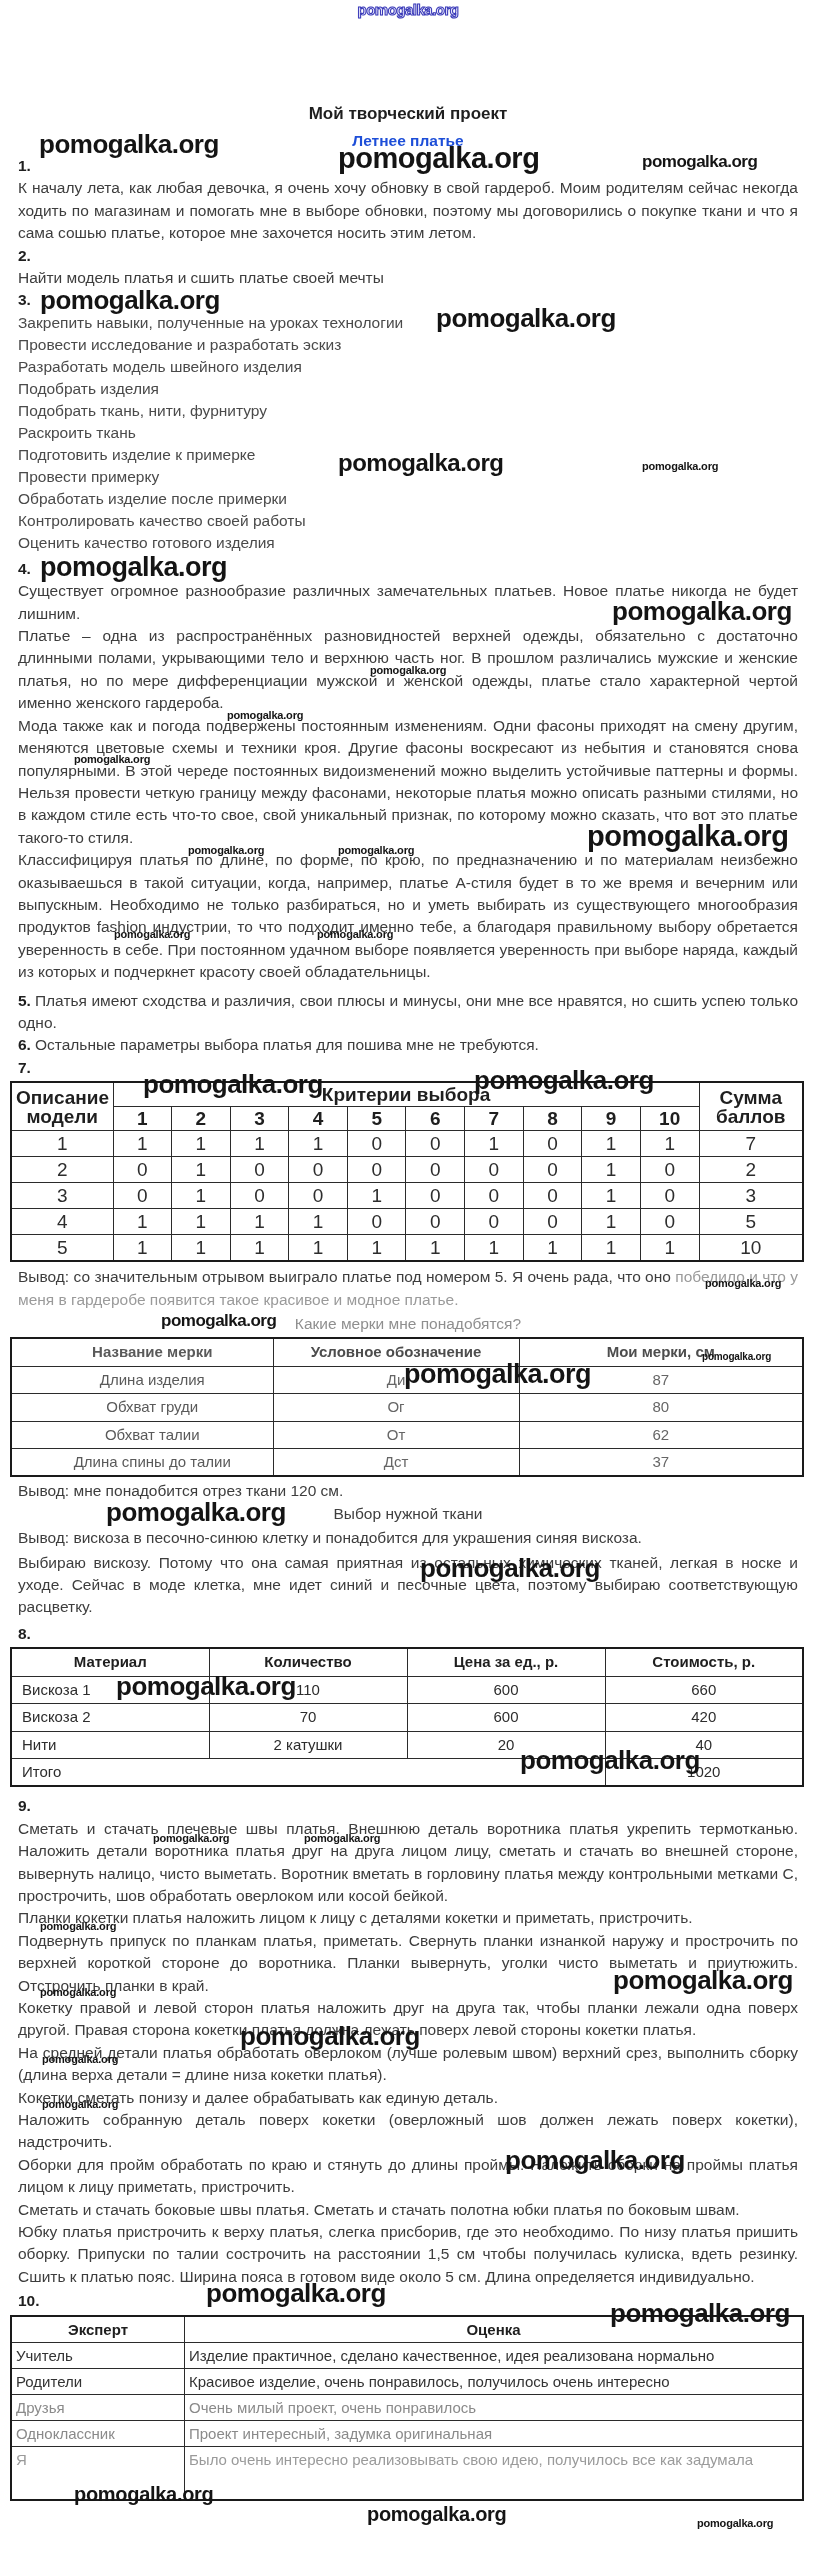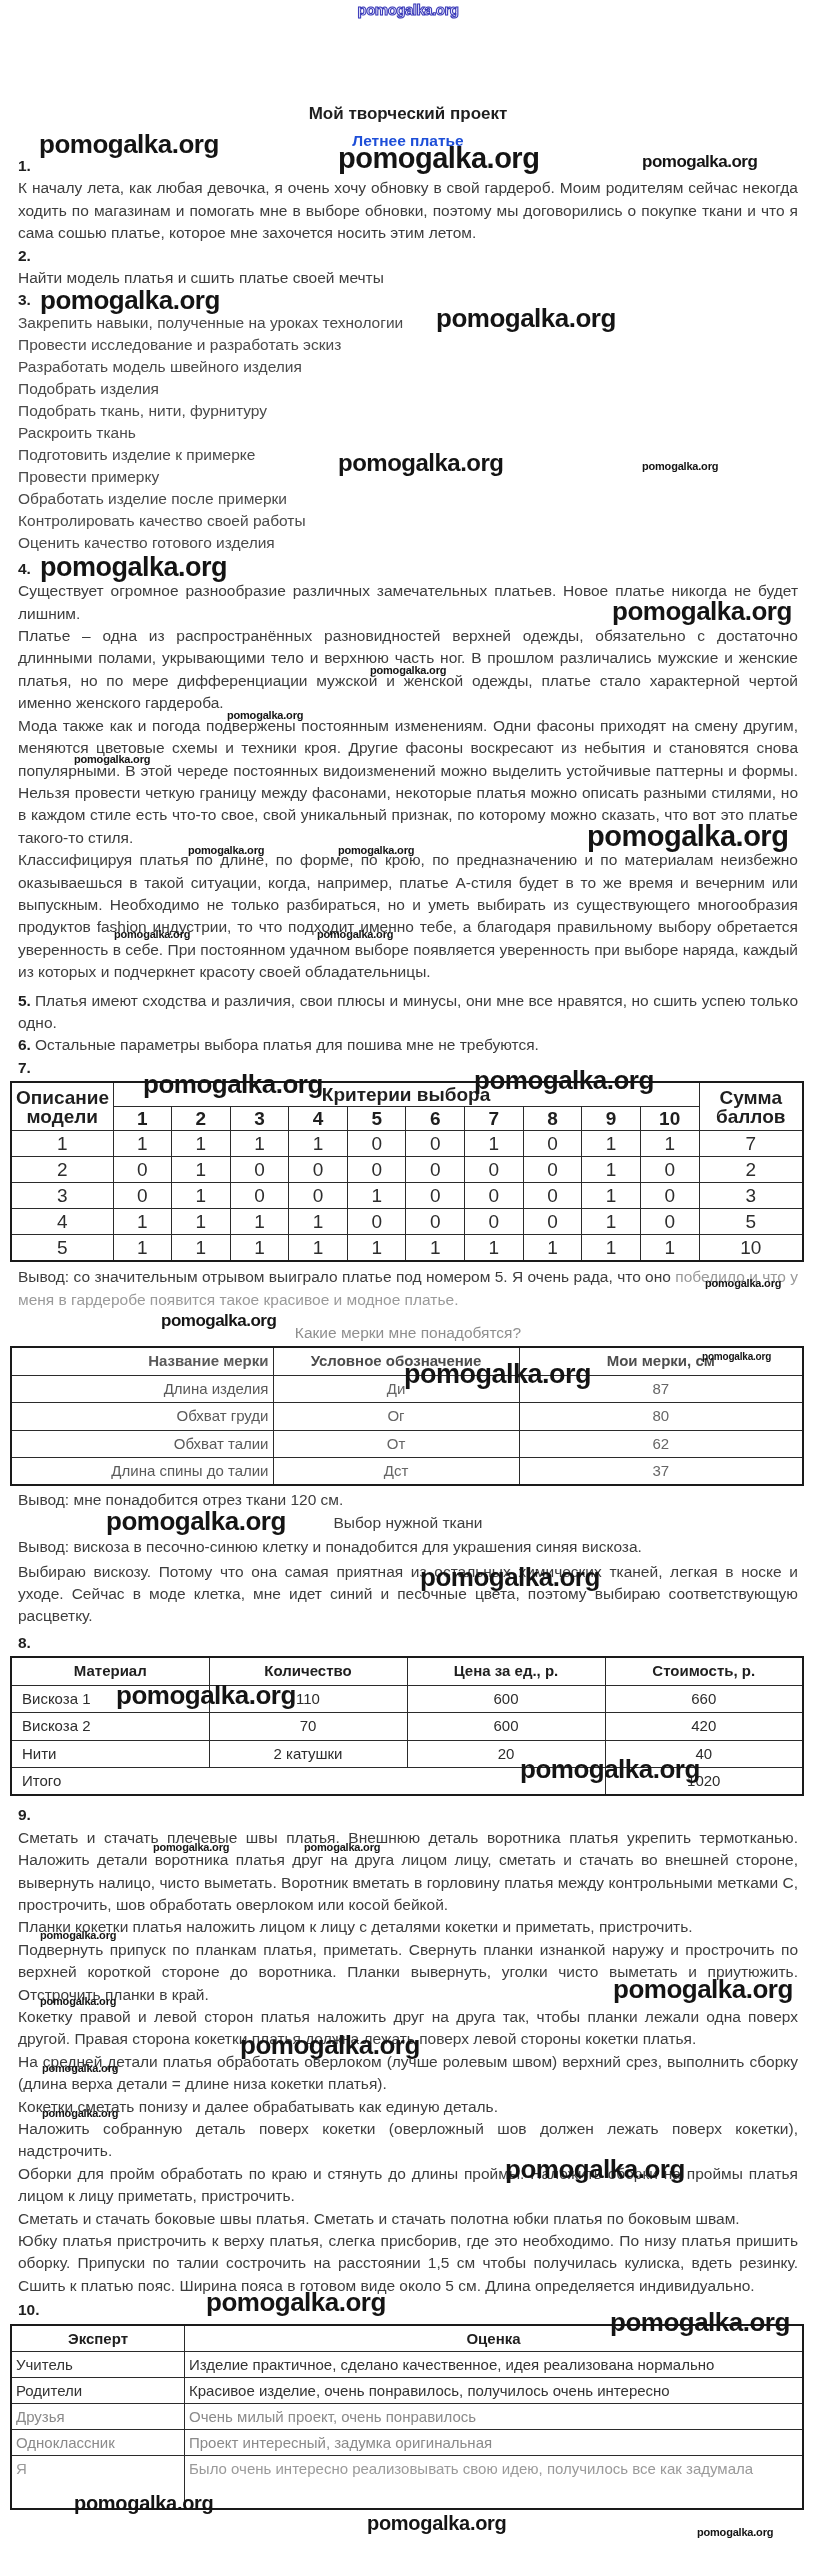--- a/index.html
+++ b/index.html
@@ -49,21 +49,21 @@
   
   .tcrit { table-layout:fixed; font-size:19px; }
   .tcrit td { text-align:center; line-height:19px; padding:2px 2px; color:#2d2d2d; }
   .tcrit thead td { font-weight:bold; color:#1f1f1f; }
   .tcrit tbody td { height:21px; }
 
   
   .tmeas { font-size:15px; color:#555; }
   .tmeas td { border:1px dashed #4a4a4a; text-align:center; padding:2px 4px; height:21px; color:#666; }
   .tmeas thead td { font-weight:bold; color:#4d4d4d; }
-  .tmeas td:first-child { text-align:right; padding-left:24px; color:#5a5a5a; }
+  .tmeas td:first-child { text-align:center; padding-left:24px; color:#5a5a5a; }
   .tmeas { border:2px solid #3a3a3a; }
 
   
   .tmat { table-layout:fixed; font-size:15px; }
   .tmat td { text-align:center; color:#2d2d2d; height:22px; }
   .tmat thead td { font-weight:bold; color:#1f1f1f; }
   .tmat tbody td:first-child { text-align:left; padding-left:10px; }
   .tmat .total td { text-align:center; }
 
   
@@ -250,21 +250,21 @@
           </tbody>
       </table>
     </div>
 
     <div class="rel" style="margin-top:4px">
       <i class="wm small" style="left:687px;top:12px">pomogalka.org</i>
       <i class="wm med" style="left:143px;top:46px">pomogalka.org</i>
       <i class="wm big" style="left:386px;top:95px;font-size:27px">pomogalka.org</i>
       <i class="wm xs" style="left:684px;top:86px">pomogalka.org</i>
       <p class="body just"><span>Вывод: со значительным отрывом выиграло платье под номером 5. Я очень рада, что оно</span> <span class="fade">победило и что у меня в гардеробе появится такое красивое и модное платье.</span></p>
-      <p class="center gray" style="margin-top:11px">Какие мерки мне понадобятся?</p>
+      <p class="center gray" style="margin-top:2px">Какие мерки мне понадобятся?</p>
       <table class="tbl tmeas" style="margin-top:2px">
         <colgroup>
             <col style="width:262px">
             <col style="width:246px">
             <col>
           </colgroup>
         <thead>
           <tr>
             <td>Название мерки</td>
             <td>Условное обозначение</td>

